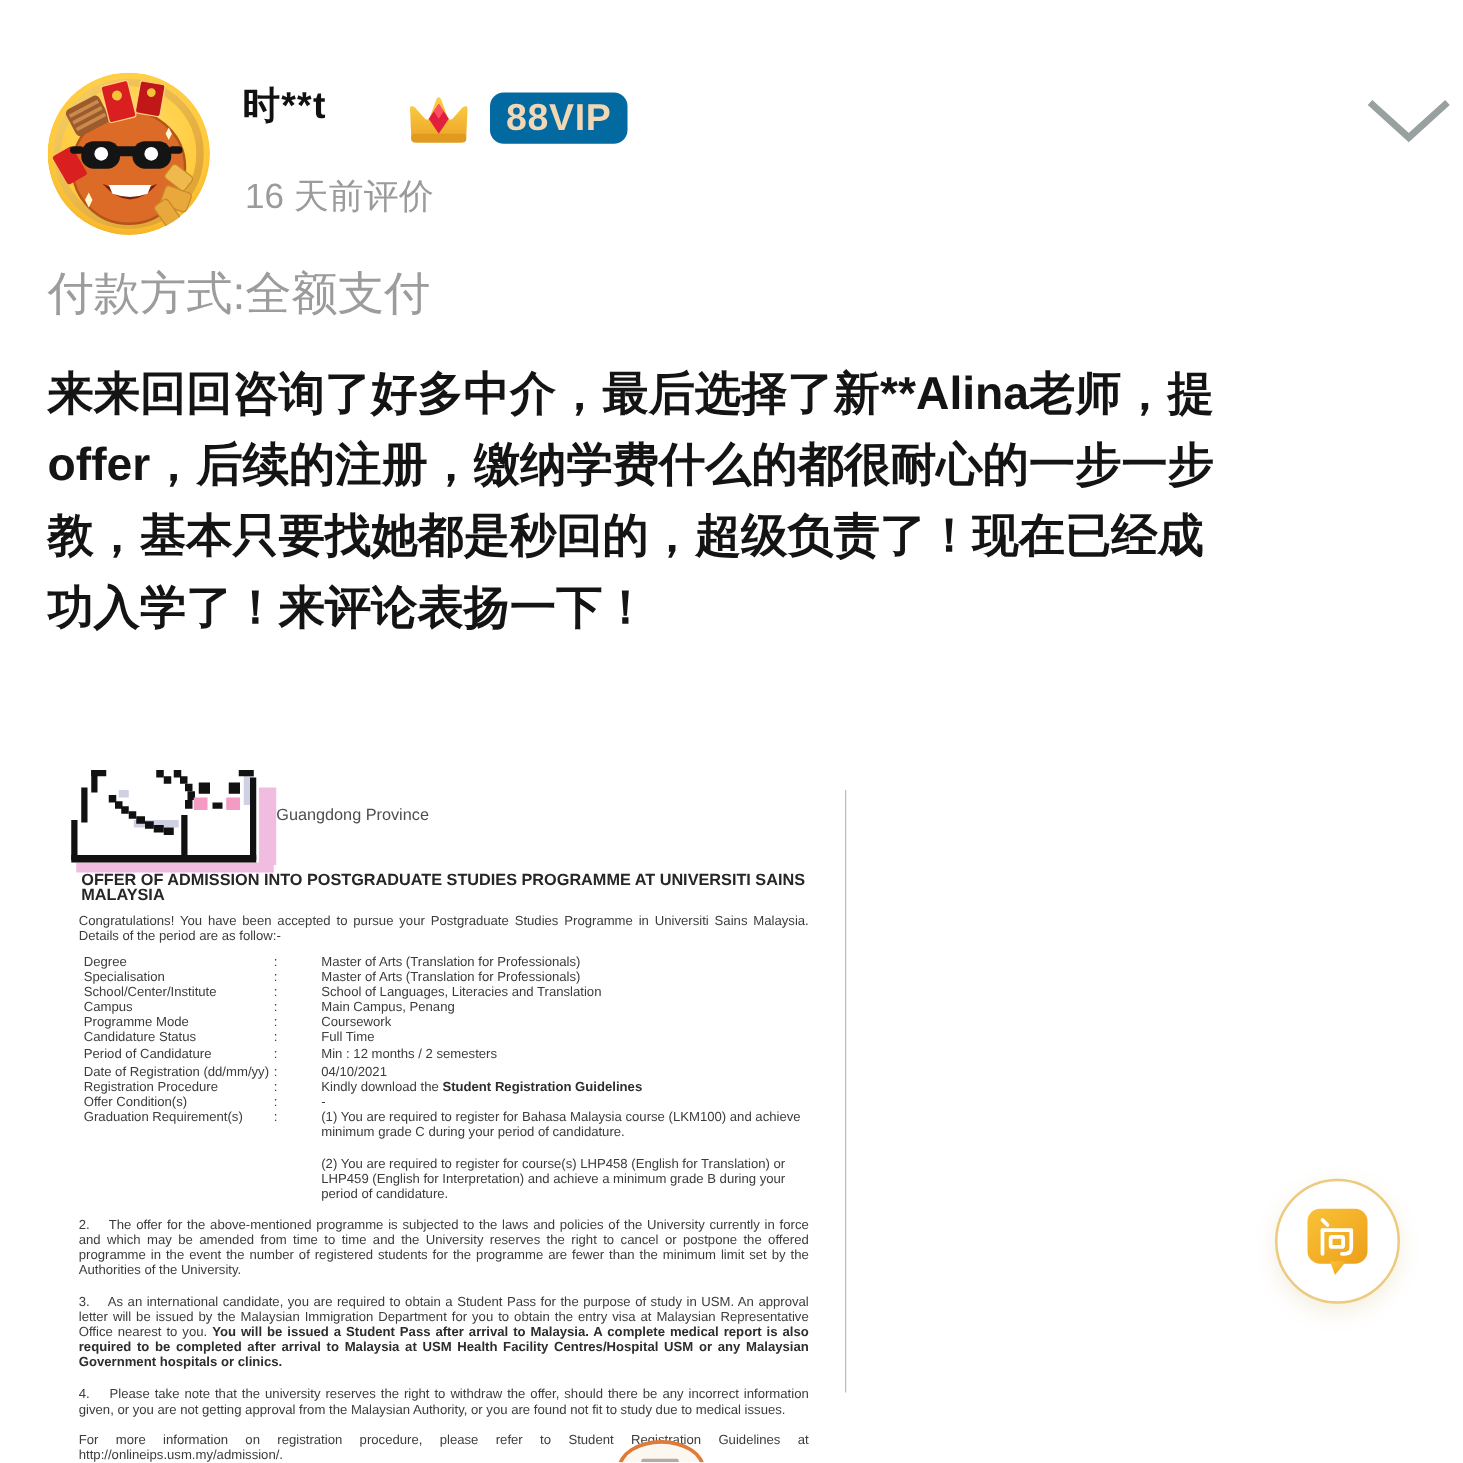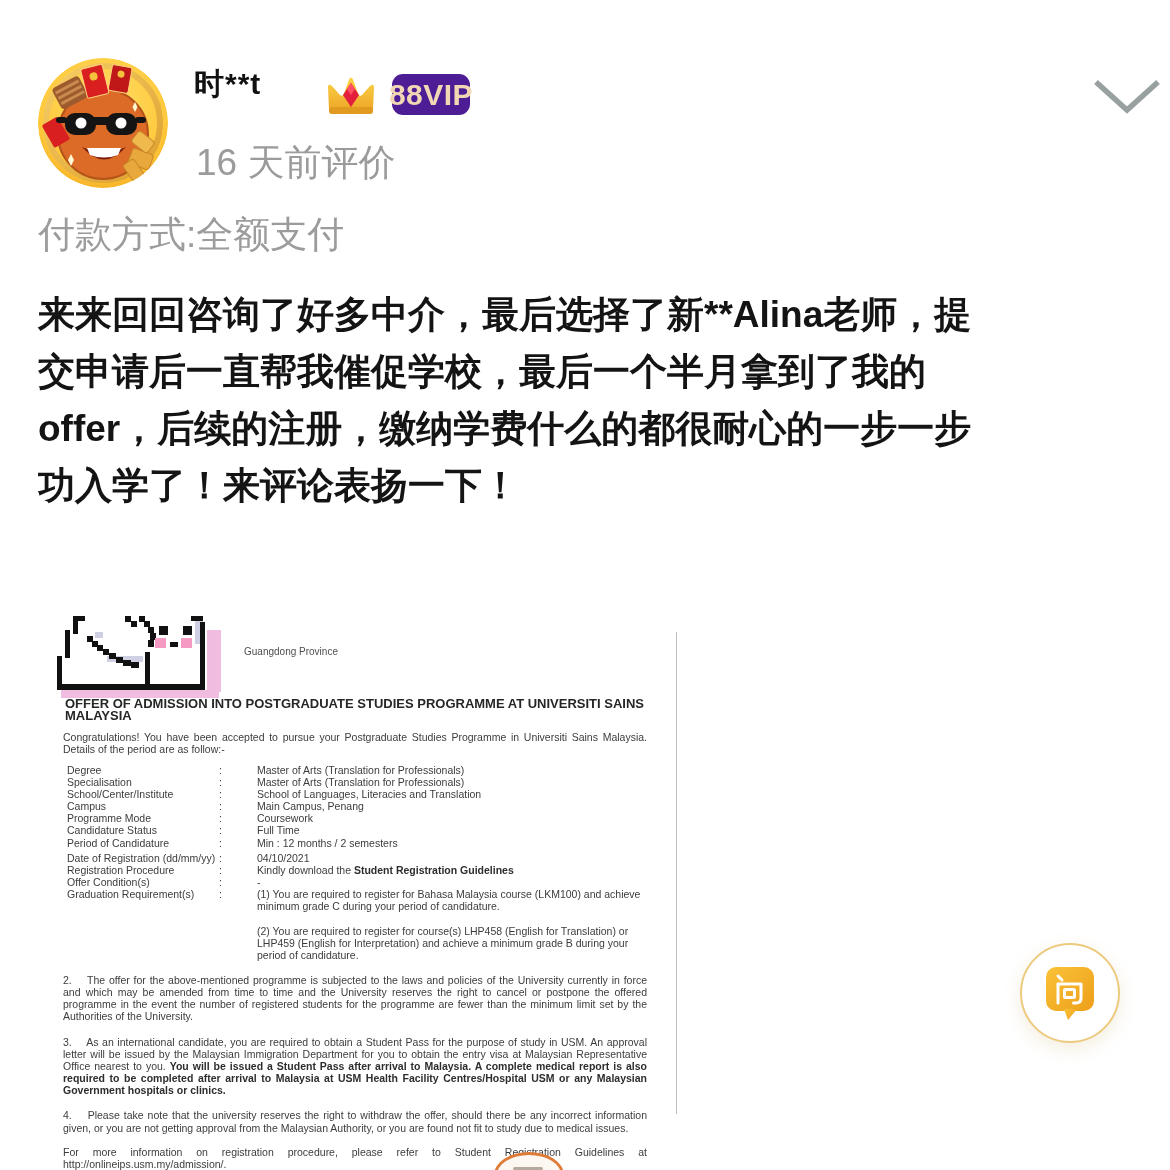--- a/index.html
+++ b/index.html
@@ -3,37 +3,37 @@
 <meta charset="utf-8">
 <style>
   html,body{margin:0;padding:0;}
   body{width:1170px;height:1170px;position:relative;background:#fff;overflow:hidden;
        font-family:"Liberation Sans","DejaVu Sans",sans-serif;-webkit-font-smoothing:antialiased;}
 
   
   .avatar-wrap{position:absolute;left:38px;top:58px;width:130px;height:130px;border-radius:50%;overflow:hidden;cursor:pointer;}
   .username{position:absolute;left:194px;top:64px;font-size:30px;font-weight:700;color:#111;letter-spacing:1px;white-space:nowrap;}
   .crown{position:absolute;left:322px;top:70px;width:58px;height:48px;}
-  .vip-badge{position:absolute;left:392px;top:74px;width:78px;height:41px;background:#4c1d95;border-radius:11px;
+  .vip-badge{position:absolute;left:392px;top:74px;width:110px;height:41px;background:#0369a1;border-radius:11px;
              color:#f2d7b5;font-size:30px;font-weight:700;display:flex;align-items:center;justify-content:center;letter-spacing:.5px;}
-  .review-time{position:absolute;left:196px;top:138px;font-size:37px;color:#9b9b9b;white-space:nowrap;}
+  .review-time{position:absolute;left:196px;top:138px;font-size:28px;color:#9b9b9b;white-space:nowrap;}
   .chevron{position:absolute;left:1092px;top:76px;width:70px;height:42px;cursor:pointer;}
 
   
   .payment{position:absolute;left:38px;top:210px;font-size:37px;font-weight:500;color:#9c9c9c;white-space:nowrap;}
   .review-text{position:absolute;left:38px;top:286px;width:1115px;font-size:37px;font-weight:600;color:#141414;line-height:57px;}
   .review-text div{white-space:nowrap;}
 
   
   .letter{position:absolute;left:35px;top:614px;width:644px;height:556px;overflow:hidden;background:#fff;
           color:#3c3c3c;font-size:10.5px;line-height:12.15px;cursor:pointer;}
   .letter-edge{position:absolute;right:2px;top:18px;width:1px;height:482px;background:#bdbdbd;}
   .letterhead{position:relative;height:84px;}
   .sticker{position:absolute;left:16px;top:2px;}
-  .province{position:absolute;left:186px;top:32px;font-size:10px;color:#4e4e4e;padding-left:23px;}
+  .province{position:absolute;left:186px;top:32px;font-size:13px;color:#4e4e4e;}
   .lbody{padding:0 32px 0 28px;}
   .lheading{font-size:13px;font-weight:700;color:#262626;margin:0 0 9px 2px;}
   .intro{text-align:justify;margin:0 0 8px 0;}
   .details{margin-left:4px;}
   .drow{display:flex;}
   .dl{width:152px;flex:none;}
   .dc{width:10px;flex:none;}
   .dv{flex:1;margin-left:28px;}
   .gap-sm{margin-top:3px;}
   .gap-lg{margin-top:12px;}
@@ -128,22 +128,22 @@
 <div class="review-time">16 天前评价</div>
 
 <svg class="chevron" viewBox="0 0 70 42">
   <polyline points="4,6 35,34 66,6" fill="none" stroke="#98a0a0" stroke-width="5.5"></polyline>
 </svg>
 
 <div class="payment">付款方式:全额支付</div>
 
 <div class="review-text">
   <div>来来回回咨询了好多中介，最后选择了新**Alina老师，提</div>
-  <div>交申请后一直帮我催促学校，最后一个半月拿到了我的</div>
   <div>offer，后续的注册，缴纳学费什么的都很耐心的一步一步</div>
+  <div>教，基本只要找她都是秒回的，超级负责了！现在已经成</div>
   <div>功入学了！来评论表扬一下！</div>
 </div>
 
 <div class="letter">
   <div class="letter-edge"></div>
 
   <div class="letterhead">
     <svg class="sticker" width="172" height="84" viewBox="0 0 172 84">
       <rect x="10" y="72" width="158" height="10" fill="#f0bce0"></rect>
       <rect x="156" y="14" width="14" height="62" fill="#f0bce0"></rect>

